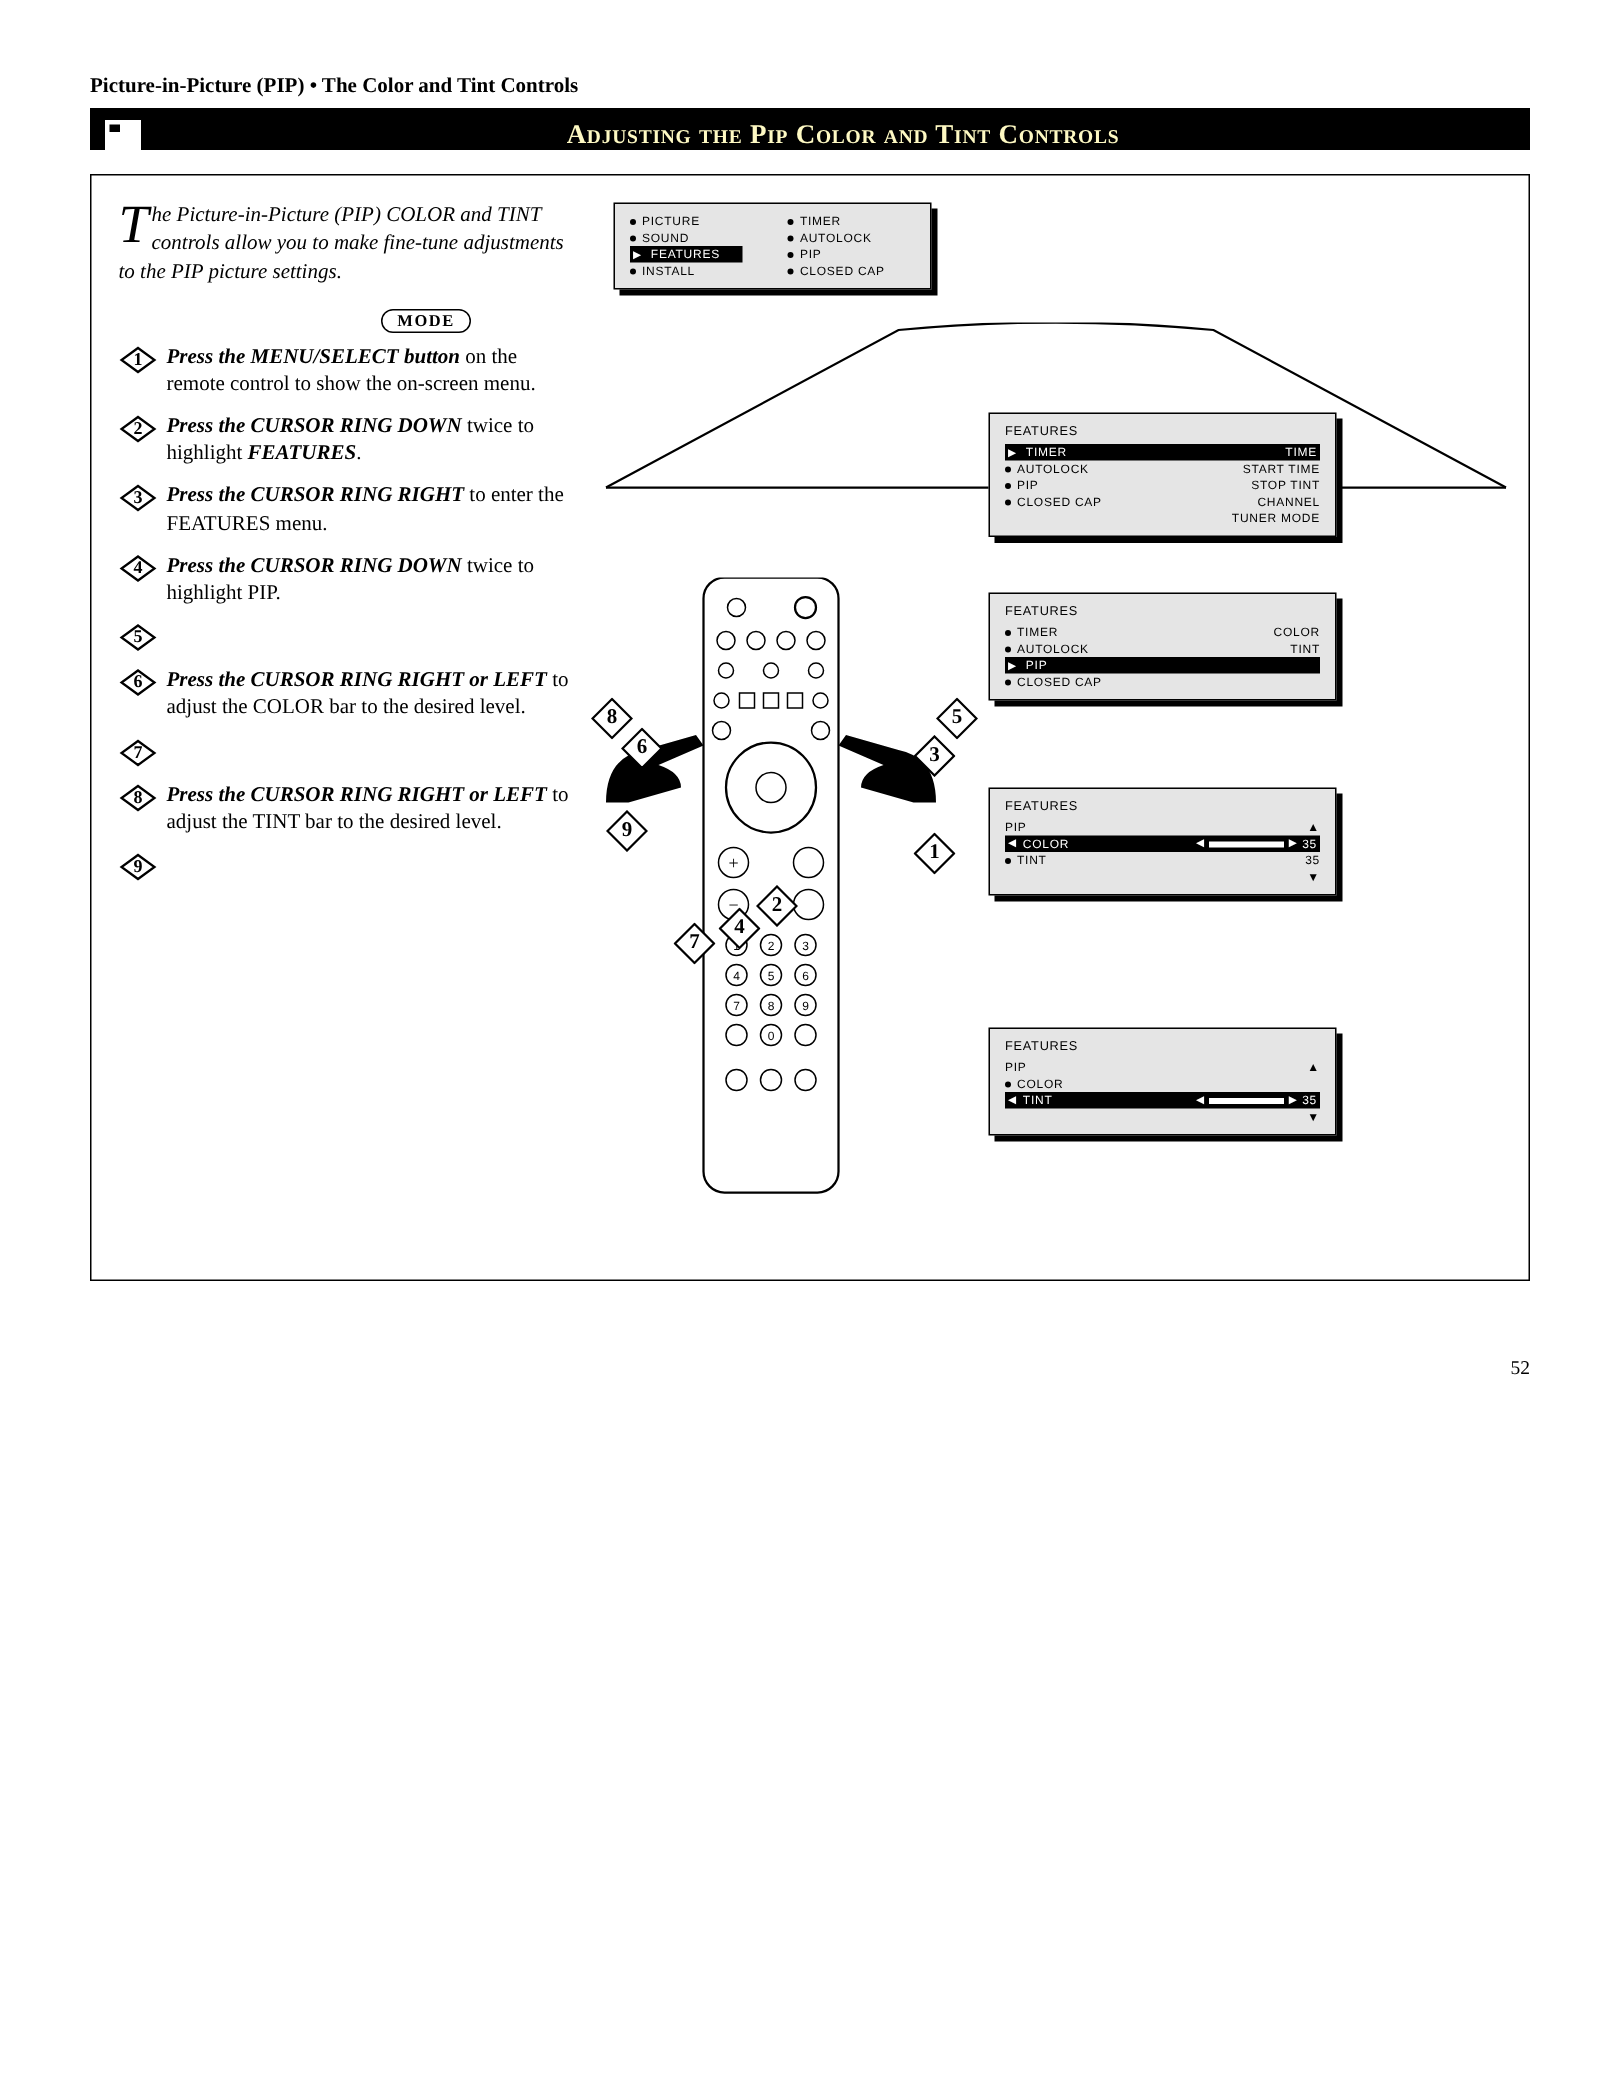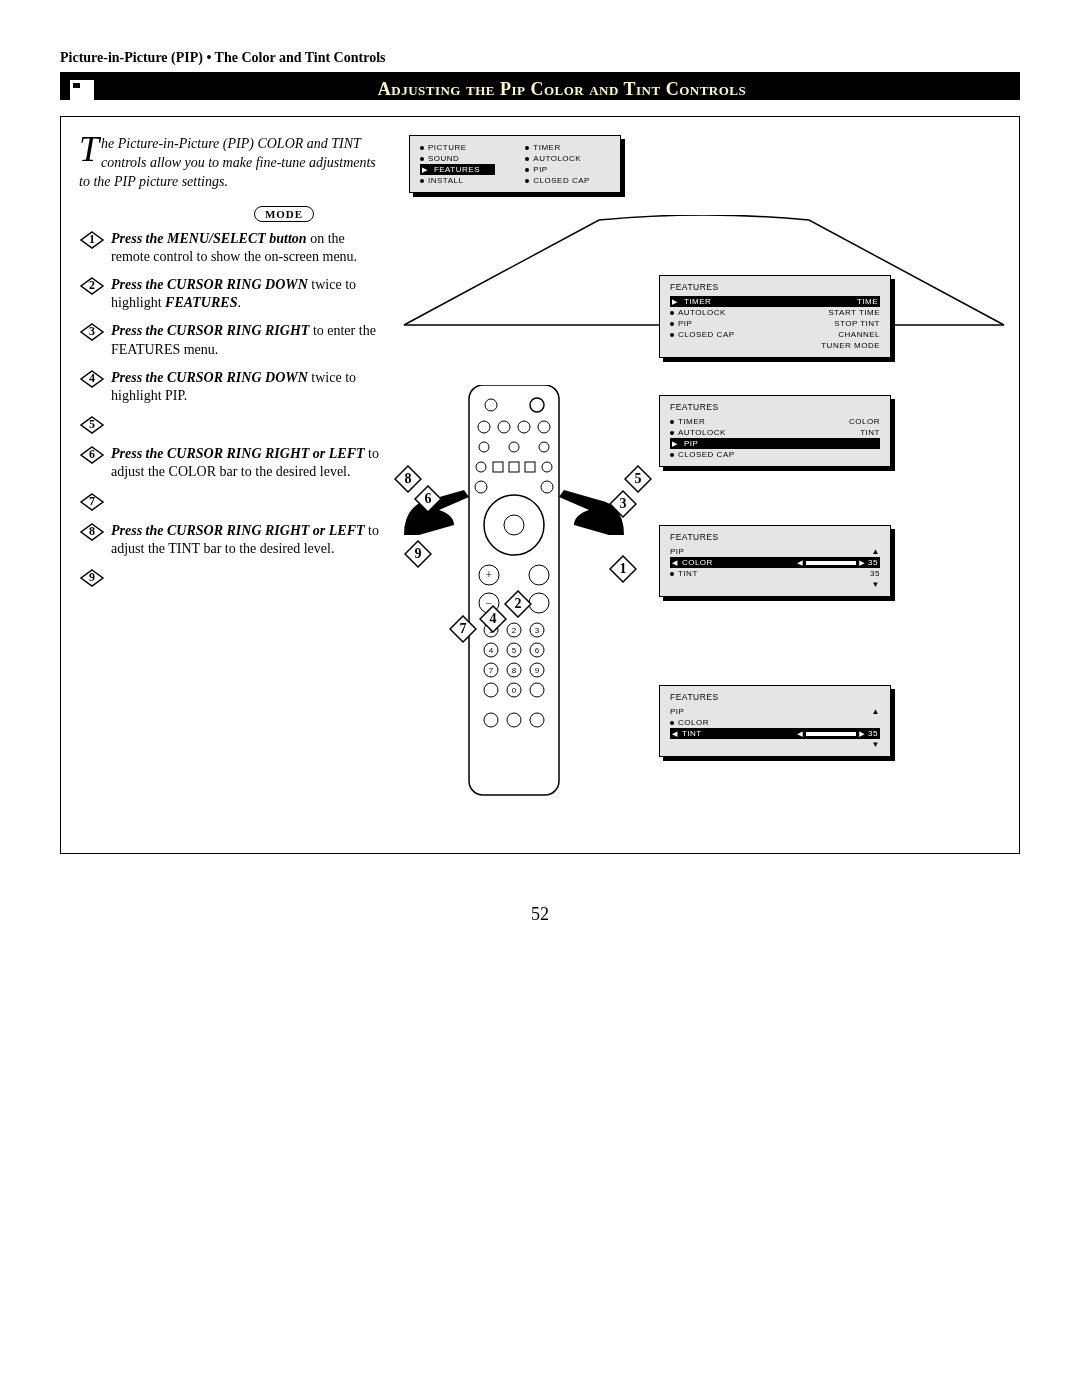--- a/index.html
+++ b/index.html
@@ -192,22 +192,22 @@
   .diamond-label .dn {
     position: absolute;
     top: 0; left: 0; width: 28px; height: 28px;
     display: flex;
     align-items: center;
     justify-content: center;
     font-weight: bold;
     font-size: 14px;
   }
   .page-num {
-    text-align: center;
-    font-size: 18px;
+    text-align: right;
+    font-size: 13px;
     margin-top: 50px;
   }
 
   
   #menu-main   { position:absolute; top: 0;   left: 10px;  width: 190px; }
   #menu-feat1  { position:absolute; top: 140px; left: 260px; width: 210px; }
   #menu-feat2  { position:absolute; top: 260px; left: 260px; width: 210px; }
   #menu-feat3  { position:absolute; top: 390px; left: 260px; width: 210px; }
   #menu-feat4  { position:absolute; top: 550px; left: 260px; width: 210px; }
 

